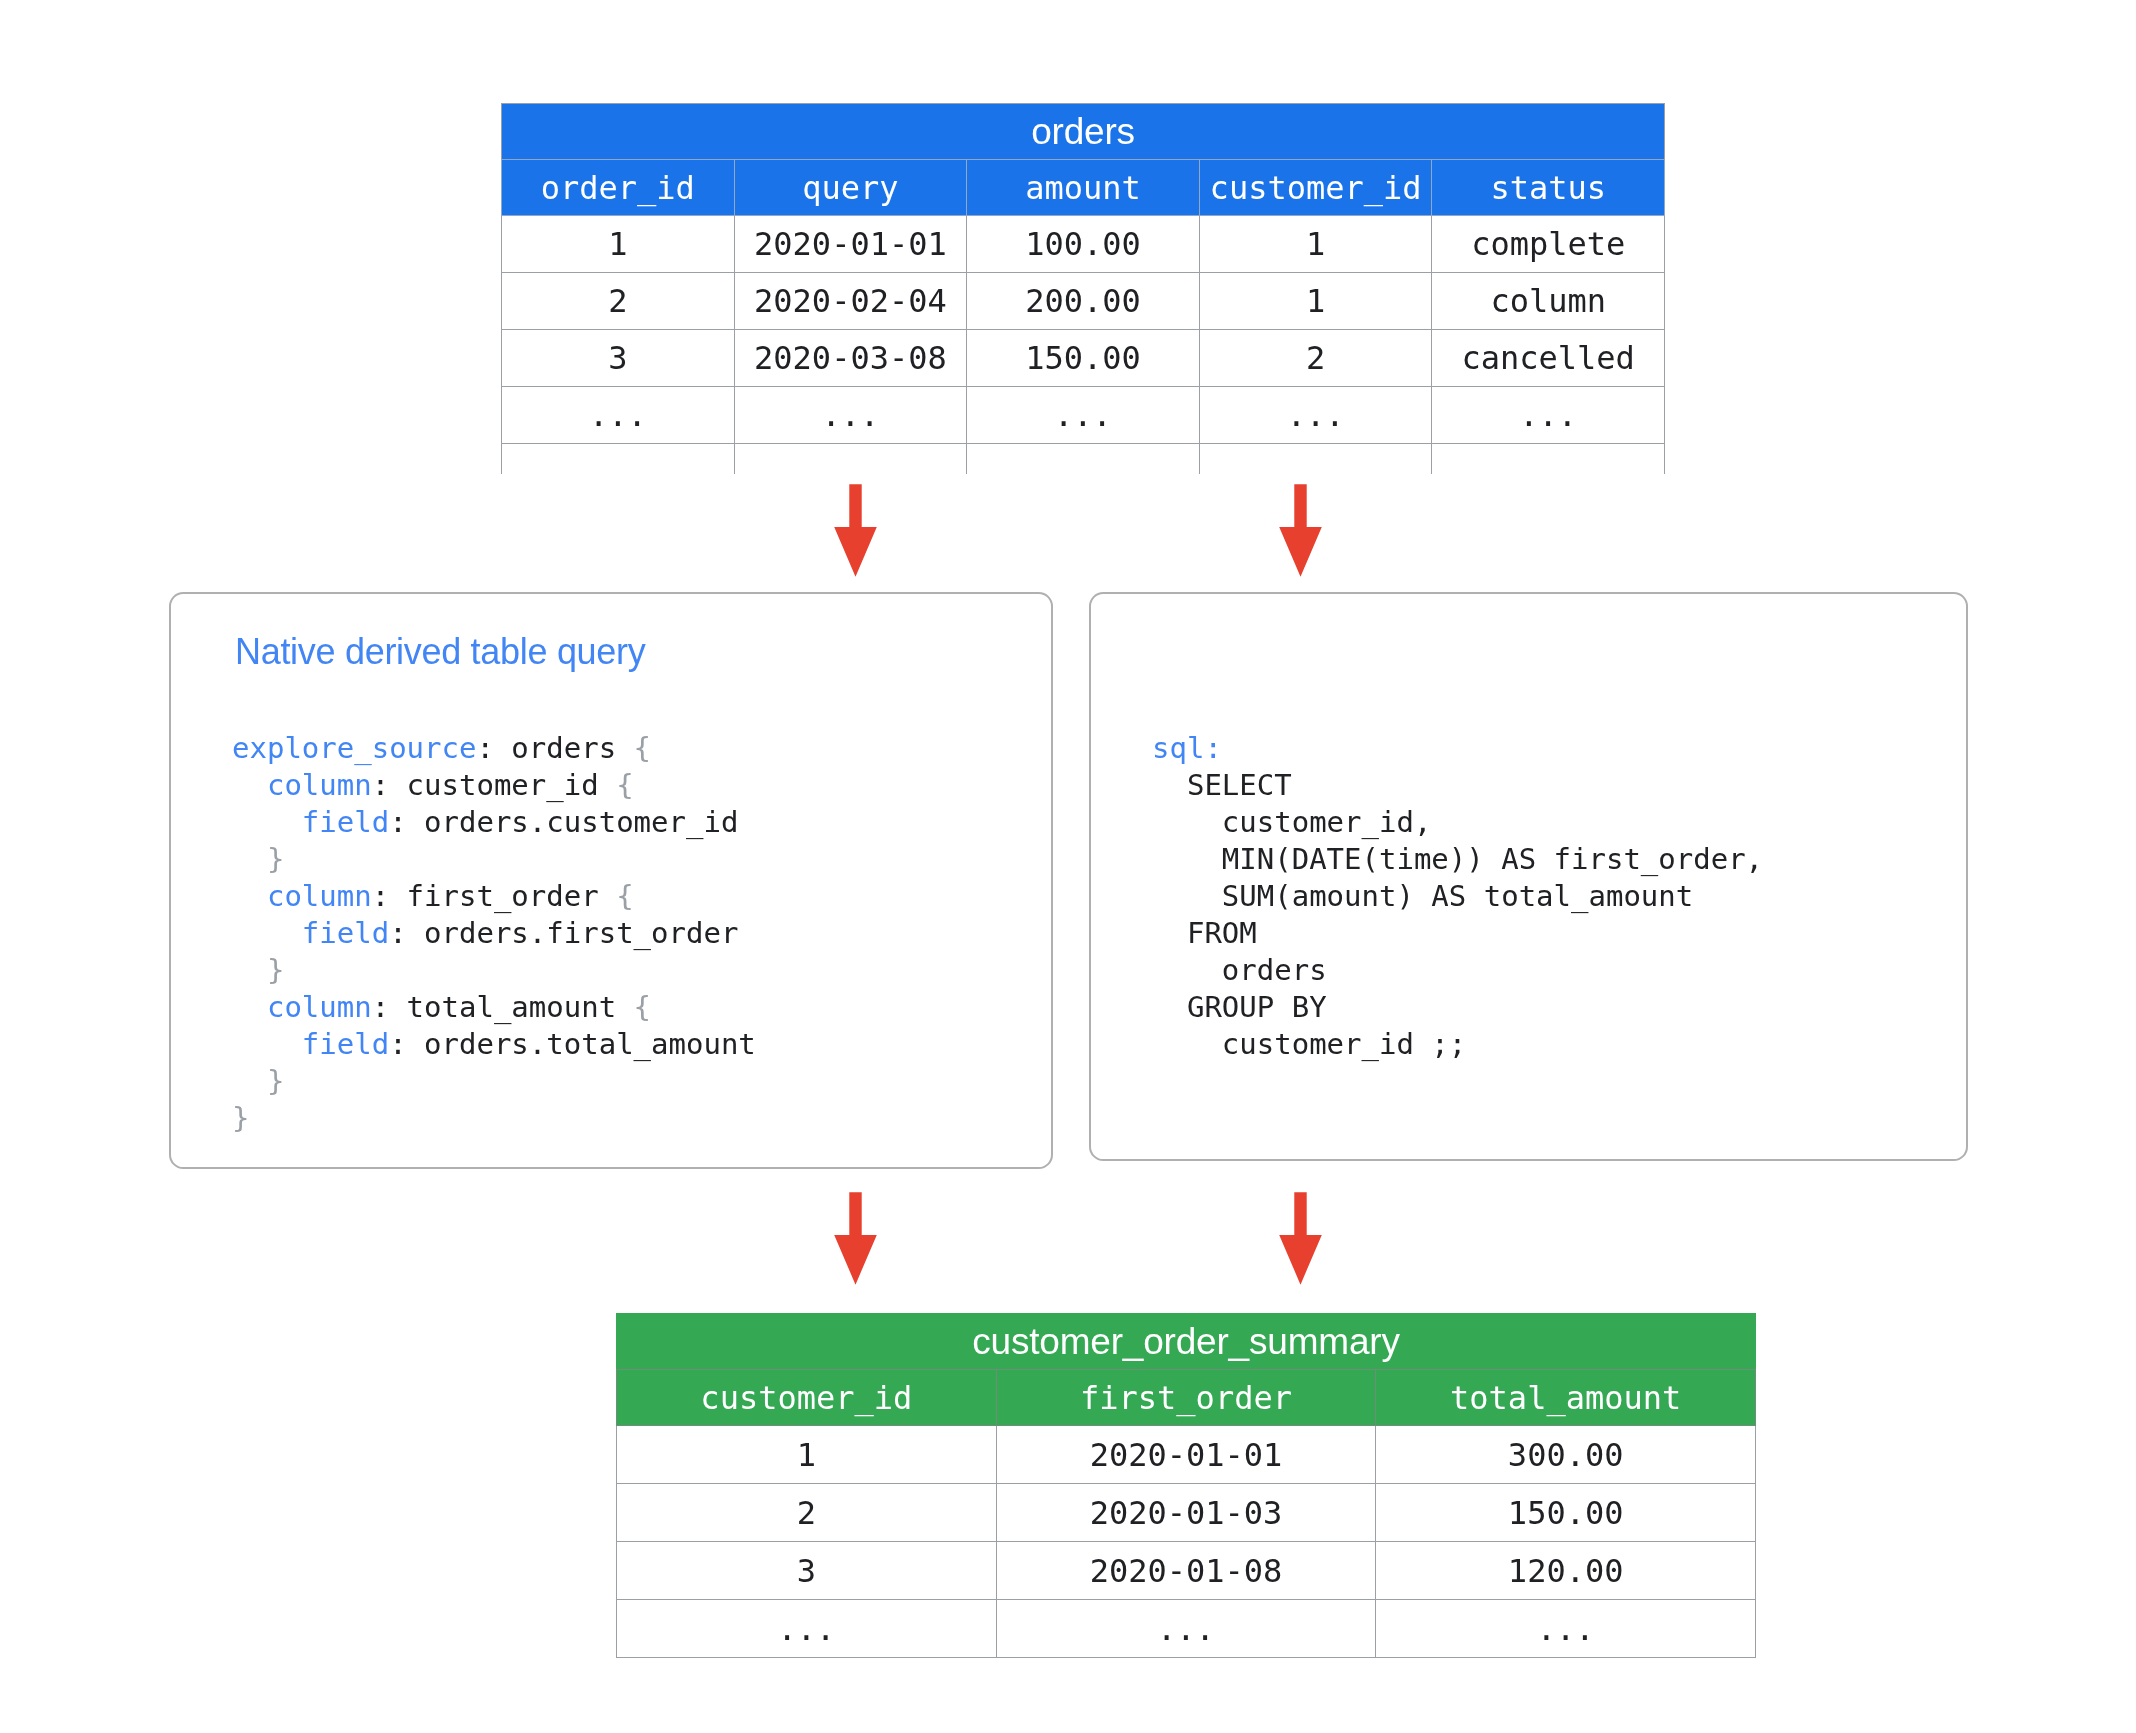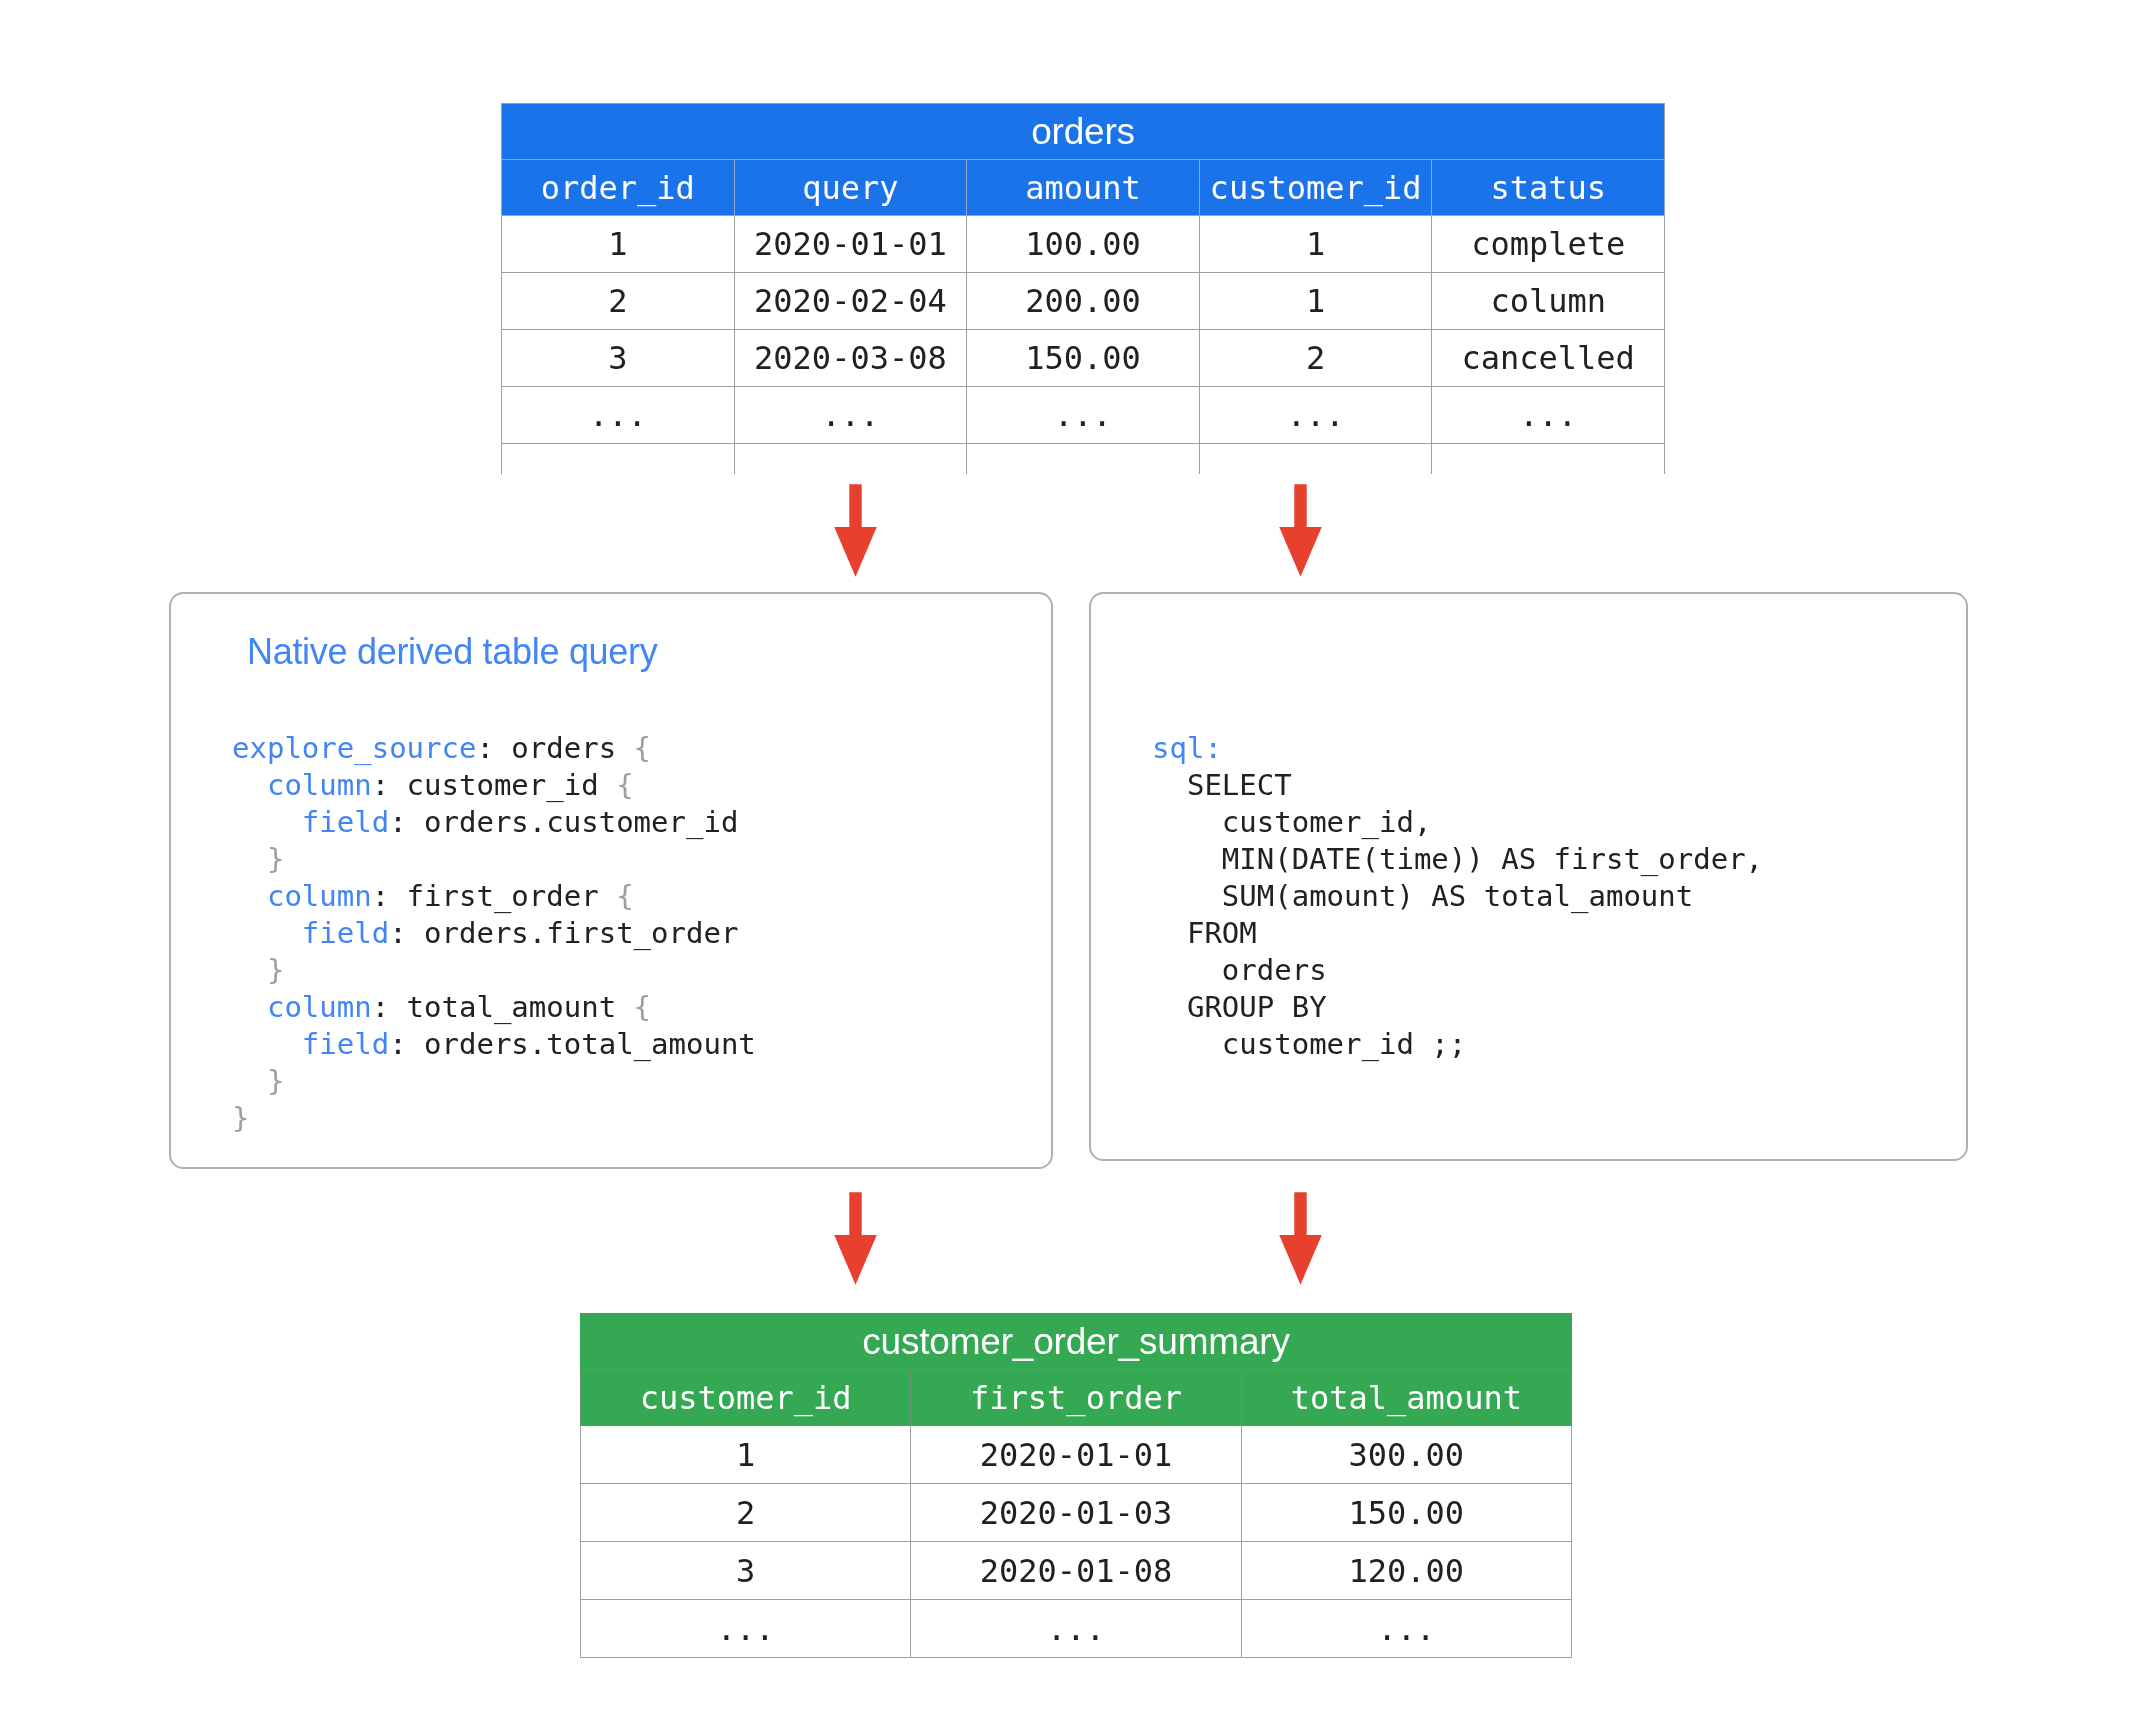--- a/index.html
+++ b/index.html
@@ -66,23 +66,23 @@
     height: 56px;
     color: #202124;
   }
   #orders-table tr.partial-row td {
     height: 30px;
     border-bottom: none;
   }
 
   
   #summary-table {
-    left: 580px;
+    left: 616px;
     top: 1313px;
-    width: 992px;
+    width: 1140px;
   }
   #summary-table .tbl-title {
     background: #34a853;
     font-size: 37px;
     height: 55px;
     border-color: #34a853;
     border-bottom-color: #6d8f77;
   }
   #summary-table .tbl-colhead {
     background: #34a853;
@@ -118,21 +118,21 @@
     height: 577px;
   }
   #card-sql {
     left: 1089px;
     top: 592px;
     width: 879px;
     height: 569px;
   }
   .card-title {
     position: absolute;
-    left: 76px;
+    left: 64px;
     top: 37px;
     color: #4285f4;
     font-family: "Liberation Sans", sans-serif;
     font-size: 36px;
     letter-spacing: -0.3px;
     white-space: nowrap;
   }
   .code-block {
     position: absolute;
     left: 61px;

